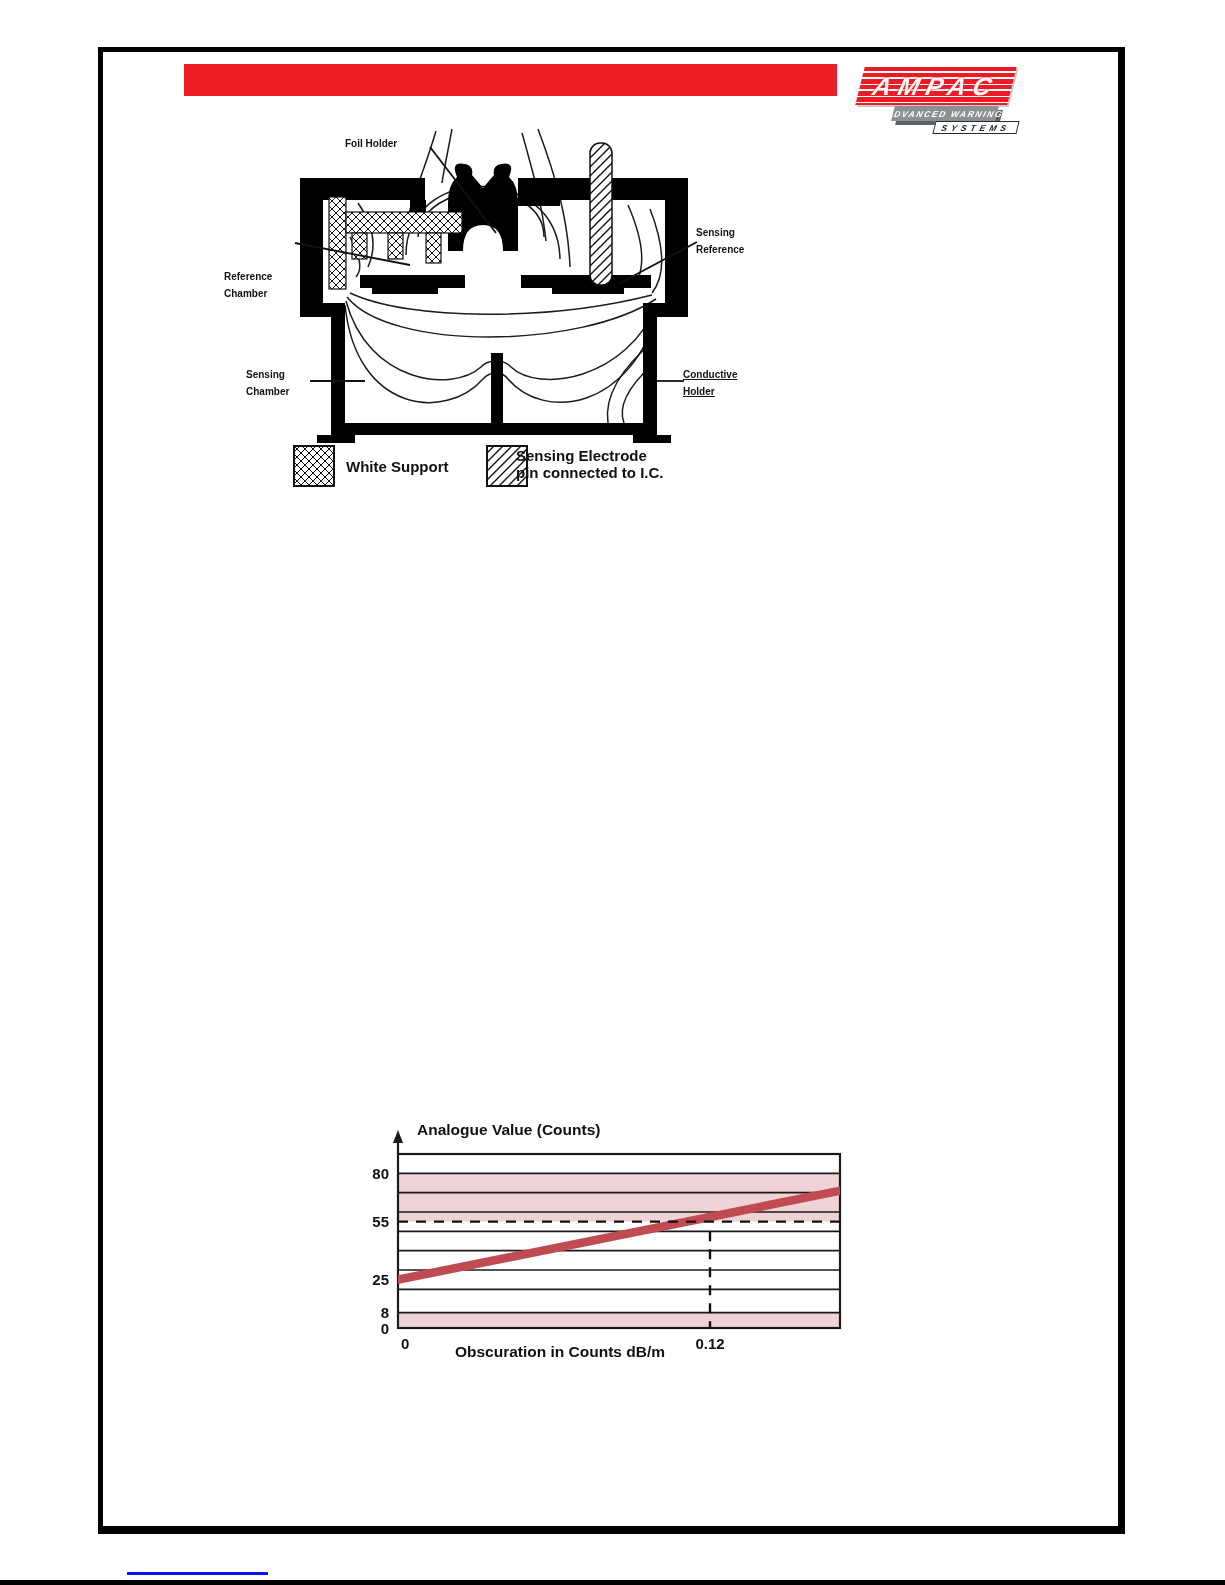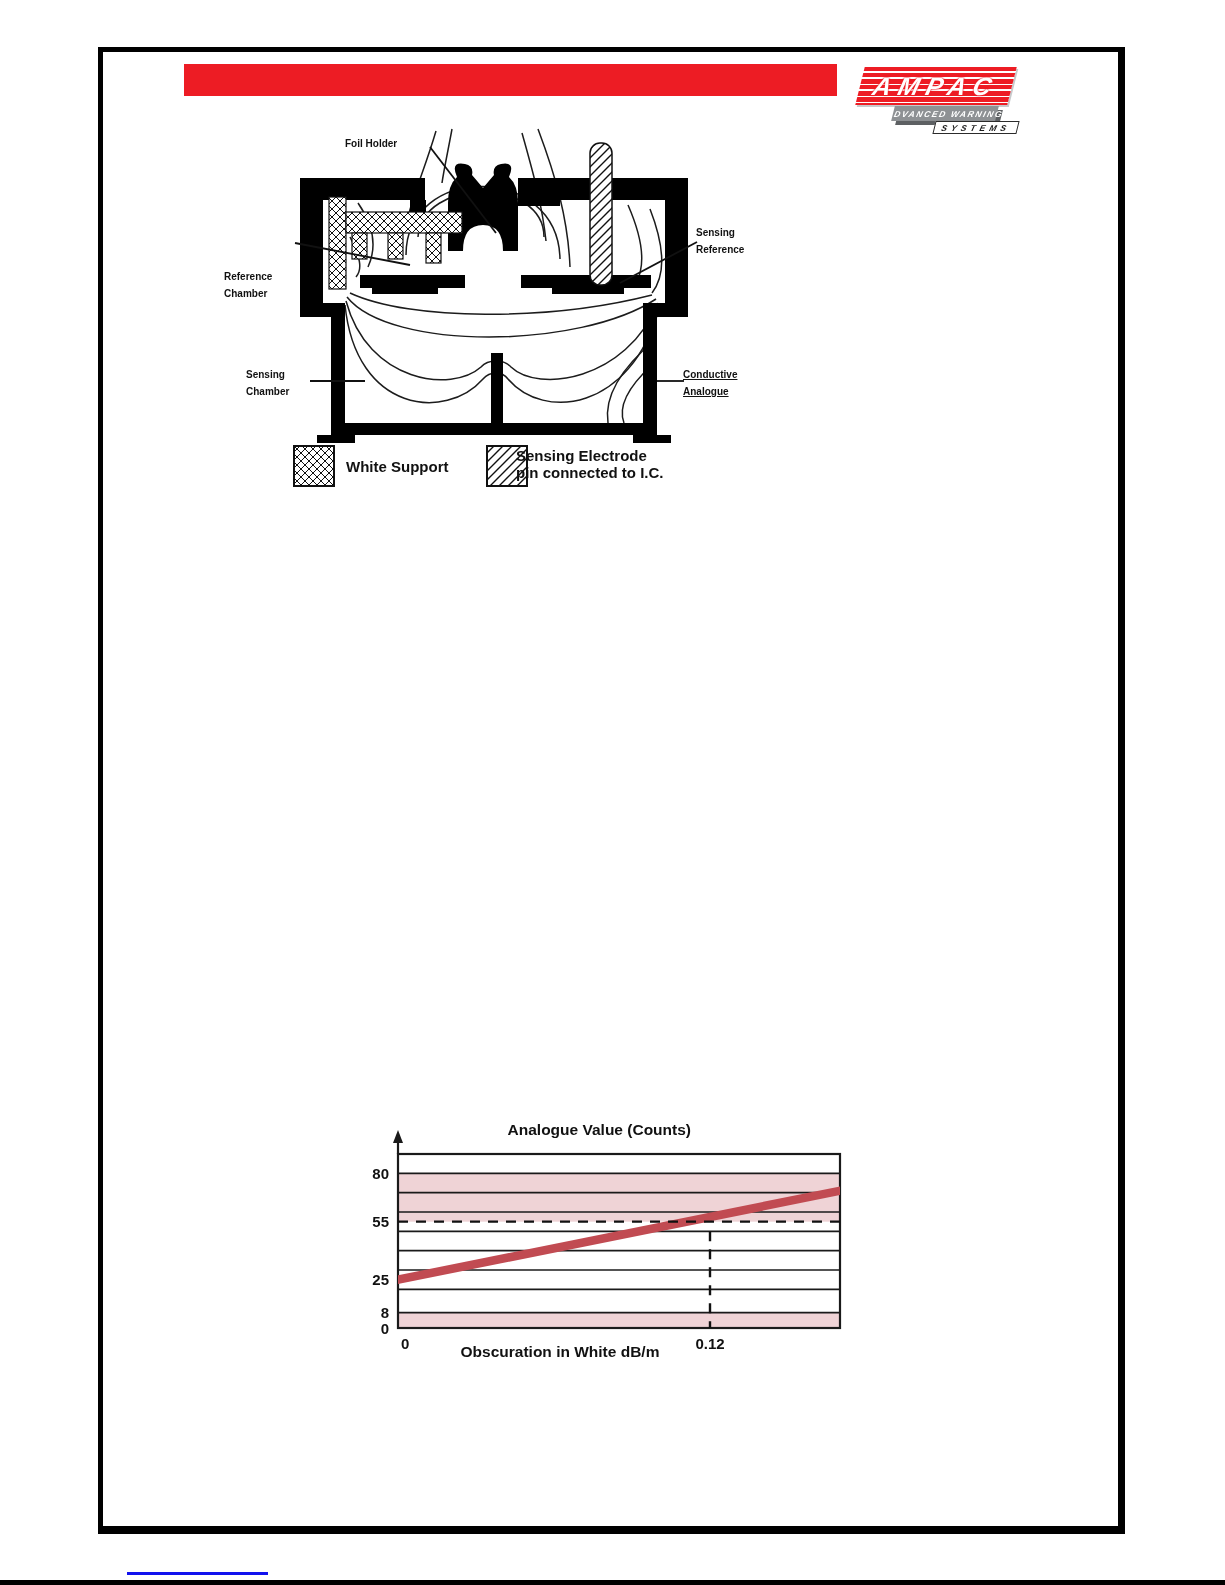--- a/index.html
+++ b/index.html
@@ -19,21 +19,21 @@
   #logo-tagline-plate span{font-style:italic;font-weight:bold;font-size:8.5px;letter-spacing:1.6px;color:#fff;white-space:nowrap;}
   #logo-subline-plate{left:934px;top:121px;width:84px;height:13px;transform:skewX(-14deg);background:#fff;
     border:1.5px solid #2b2b2b;box-sizing:border-box;display:flex;align-items:center;justify-content:center;}
   #logo-subline-plate span{font-style:italic;font-weight:bold;font-size:8.5px;letter-spacing:4px;color:#1b1b1b;white-space:nowrap;}
   
   .dlabel{font-weight:bold;font-size:10px;line-height:17px;white-space:nowrap;}
   
   .legend-label{font-weight:bold;font-size:15px;line-height:17px;white-space:nowrap;}
   
   #chart{left:360px;top:1115px;width:500px;height:262px;}
-  #chart-title{left:51px;top:6px;width:280px;text-align:right;font-weight:bold;font-size:15.5px;}
+  #chart-title{left:57px;top:6px;width:280px;text-align:left;font-weight:bold;font-size:15.5px;}
   #chart-xlabel{left:60px;top:228px;width:280px;text-align:center;font-weight:bold;font-size:15.5px;}
   .tick{font-family:"Liberation Sans",sans-serif;font-weight:bold;font-size:15px;fill:#111;}
   
   #footer-link{left:127px;top:1572px;width:141px;height:3px;background:#1212EE;display:block;}
   #bottom-rule{left:0;top:1580px;width:1225px;height:5px;background:#000;}
 </style>
 </head>
 <body>
 
 <div class="abs" id="page-frame"></div>
@@ -137,21 +137,21 @@
 <div class="abs dlabel" style="left:696px;top:224px;">
   <div>Sensing</div>
   <div>Reference</div>
 </div>
 <div class="abs dlabel" style="left:246px;top:366px;">
   <div>Sensing</div>
   <div>Chamber</div>
 </div>
 <div class="abs dlabel" style="left:683px;top:366px;text-decoration:underline;">
   <div>Conductive</div>
-  <div>Analogue</div>
+  <div>Holder</div>
 </div>
 
 <div class="abs" style="left:293px;top:445px;width:42px;height:42px;">
   <svg width="42" height="42">
       <rect x="1" y="1" width="40" height="40" fill="url(#crosshatch)" stroke="#111" stroke-width="2"></rect>
     </svg>
 </div>
 <div class="abs legend-label" style="left:346px;top:458px;">White Support</div>
 <div class="abs" style="left:486px;top:445px;width:42px;height:42px;">
   <svg width="42" height="42">
@@ -183,17 +183,17 @@
       <line x1="38" y1="39" x2="38" y2="25" stroke="#1a1a1a" stroke-width="2.2"></line>
       <polygon points="38,15 33,28 43,28" fill="#1a1a1a"></polygon>
       <text x="29" y="63.83333333333334" text-anchor="end" class="tick">80</text>
       <text x="29" y="112.16666666666666" text-anchor="end" class="tick">55</text>
       <text x="29" y="170.16666666666666" text-anchor="end" class="tick">25</text>
       <text x="29" y="203.03333333333333" text-anchor="end" class="tick">8</text>
       <text x="29" y="218.5" text-anchor="end" class="tick">0</text>
       <text x="41" y="234" text-anchor="start" class="tick">0</text>
       <text x="349.99999999999994" y="234" text-anchor="middle" class="tick">0.12</text>
     </svg>
-  <div class="abs" id="chart-xlabel">Obscuration in White dB/m</div>
+  <div class="abs" id="chart-xlabel">Obscuration in Counts dB/m</div>
 </div>
 
 <a href="#" class="abs" id="footer-link"></a>
 <div class="abs" id="bottom-rule"></div>
 
 </body></html>

